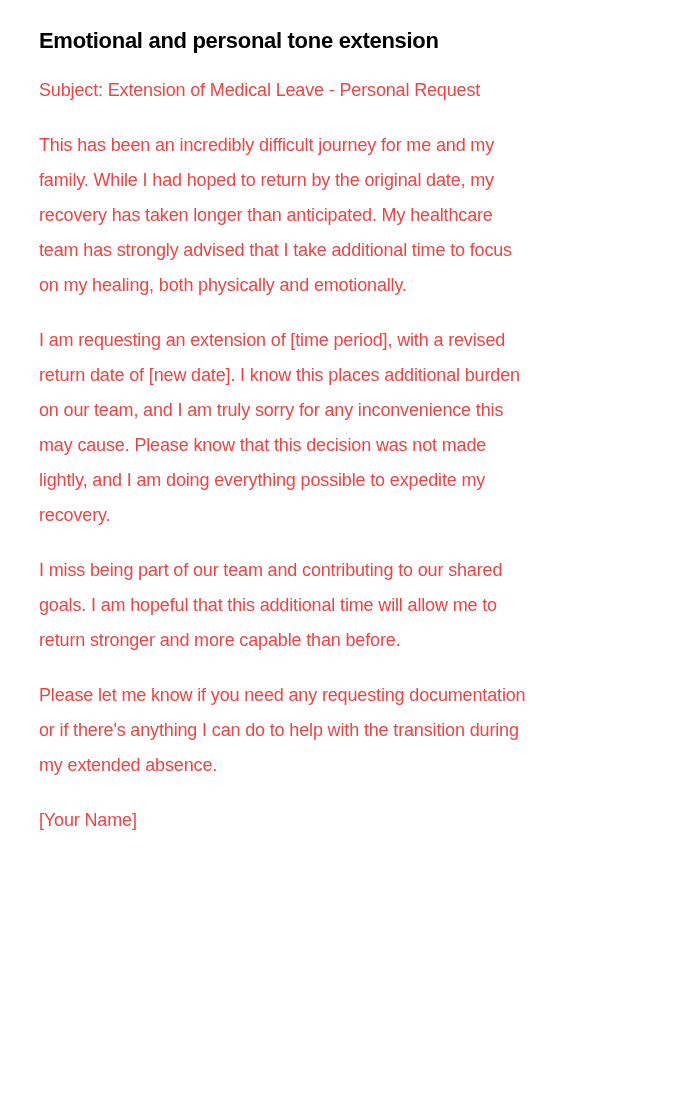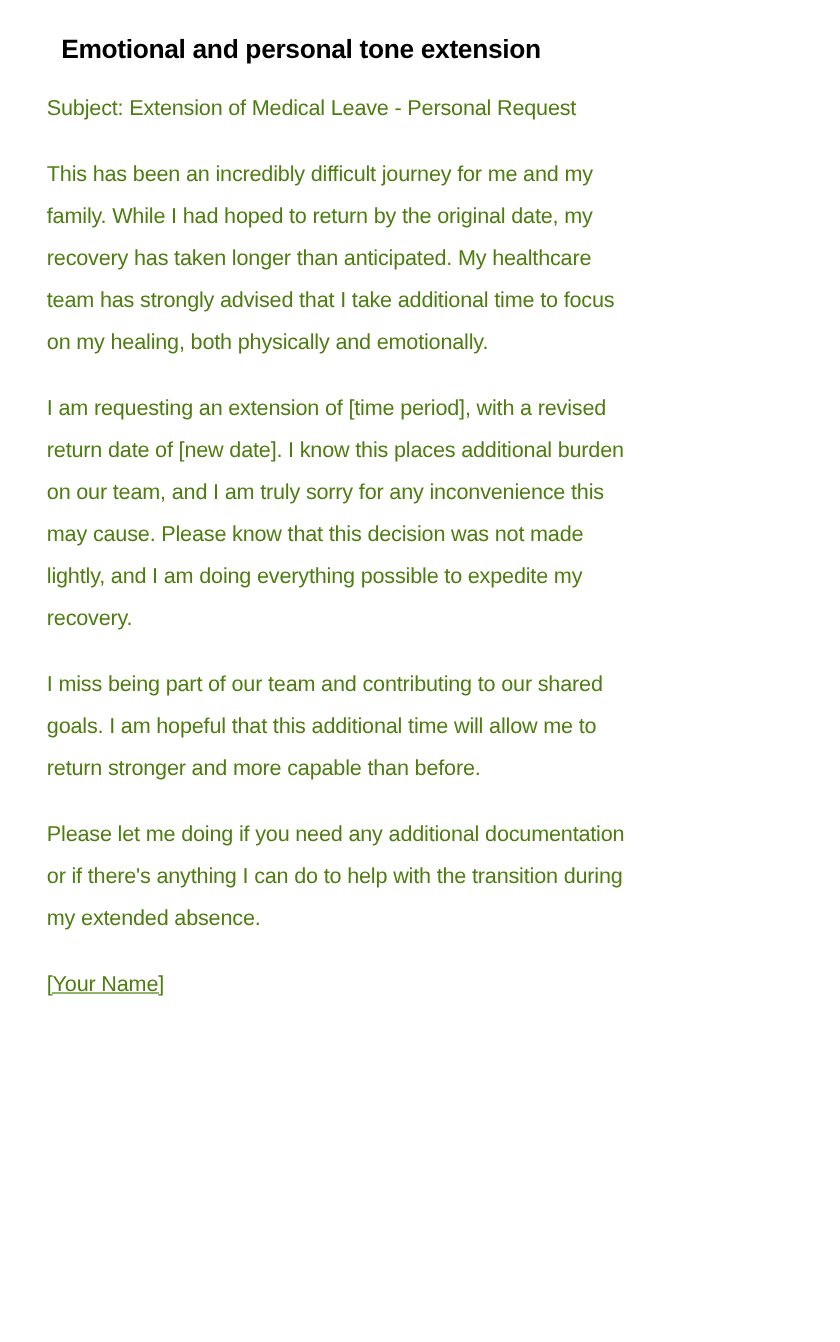--- a/index.html
+++ b/index.html
@@ -13,39 +13,38 @@
     font-family: "Liberation Sans", sans-serif;
     -webkit-font-smoothing: antialiased;
   }
   .doc {
     box-sizing: border-box;
     width: 700px;
     padding: 26px 30px 40px 39px;
     background: #ffffff;
   }
   .doc h1 {
-    margin: 0 0 17px 12px;
+    margin: 0 0 17px 0;
     font-size: 22px;
     line-height: 30px;
     font-weight: 700;
     color: #000000;
     letter-spacing: -0.3px;
   }
   .doc p {
     margin: 0 0 20px 0;
     font-size: 18px;
     line-height: 35px;
     font-weight: 400;
-    color: #4d7c0f;
+    color: #ef4444;
     letter-spacing: -0.15px;
     white-space: pre-line; 
   }
   .doc p:last-child {
     margin-bottom: 18px;
-    text-decoration: underline;
   }
 </style>
 </head>
 <body>
 
 <div class="doc">
   <h1>Emotional and personal tone extension</h1>
 
   <p>Subject: Extension of Medical Leave - Personal Request</p>
 
@@ -61,19 +60,19 @@
 return date of [new date]. I know this places additional burden
 on our team, and I am truly sorry for any inconvenience this
 may cause. Please know that this decision was not made
 lightly, and I am doing everything possible to expedite my
 recovery.</p>
 
   <p>I miss being part of our team and contributing to our shared
 goals. I am hopeful that this additional time will allow me to
 return stronger and more capable than before.</p>
 
-  <p>Please let me doing if you need any additional documentation
+  <p>Please let me know if you need any requesting documentation
 or if there's anything I can do to help with the transition during
 my extended absence.</p>
 
 
   <p>[Your Name]</p>
 </div>
 
 </body></html>

